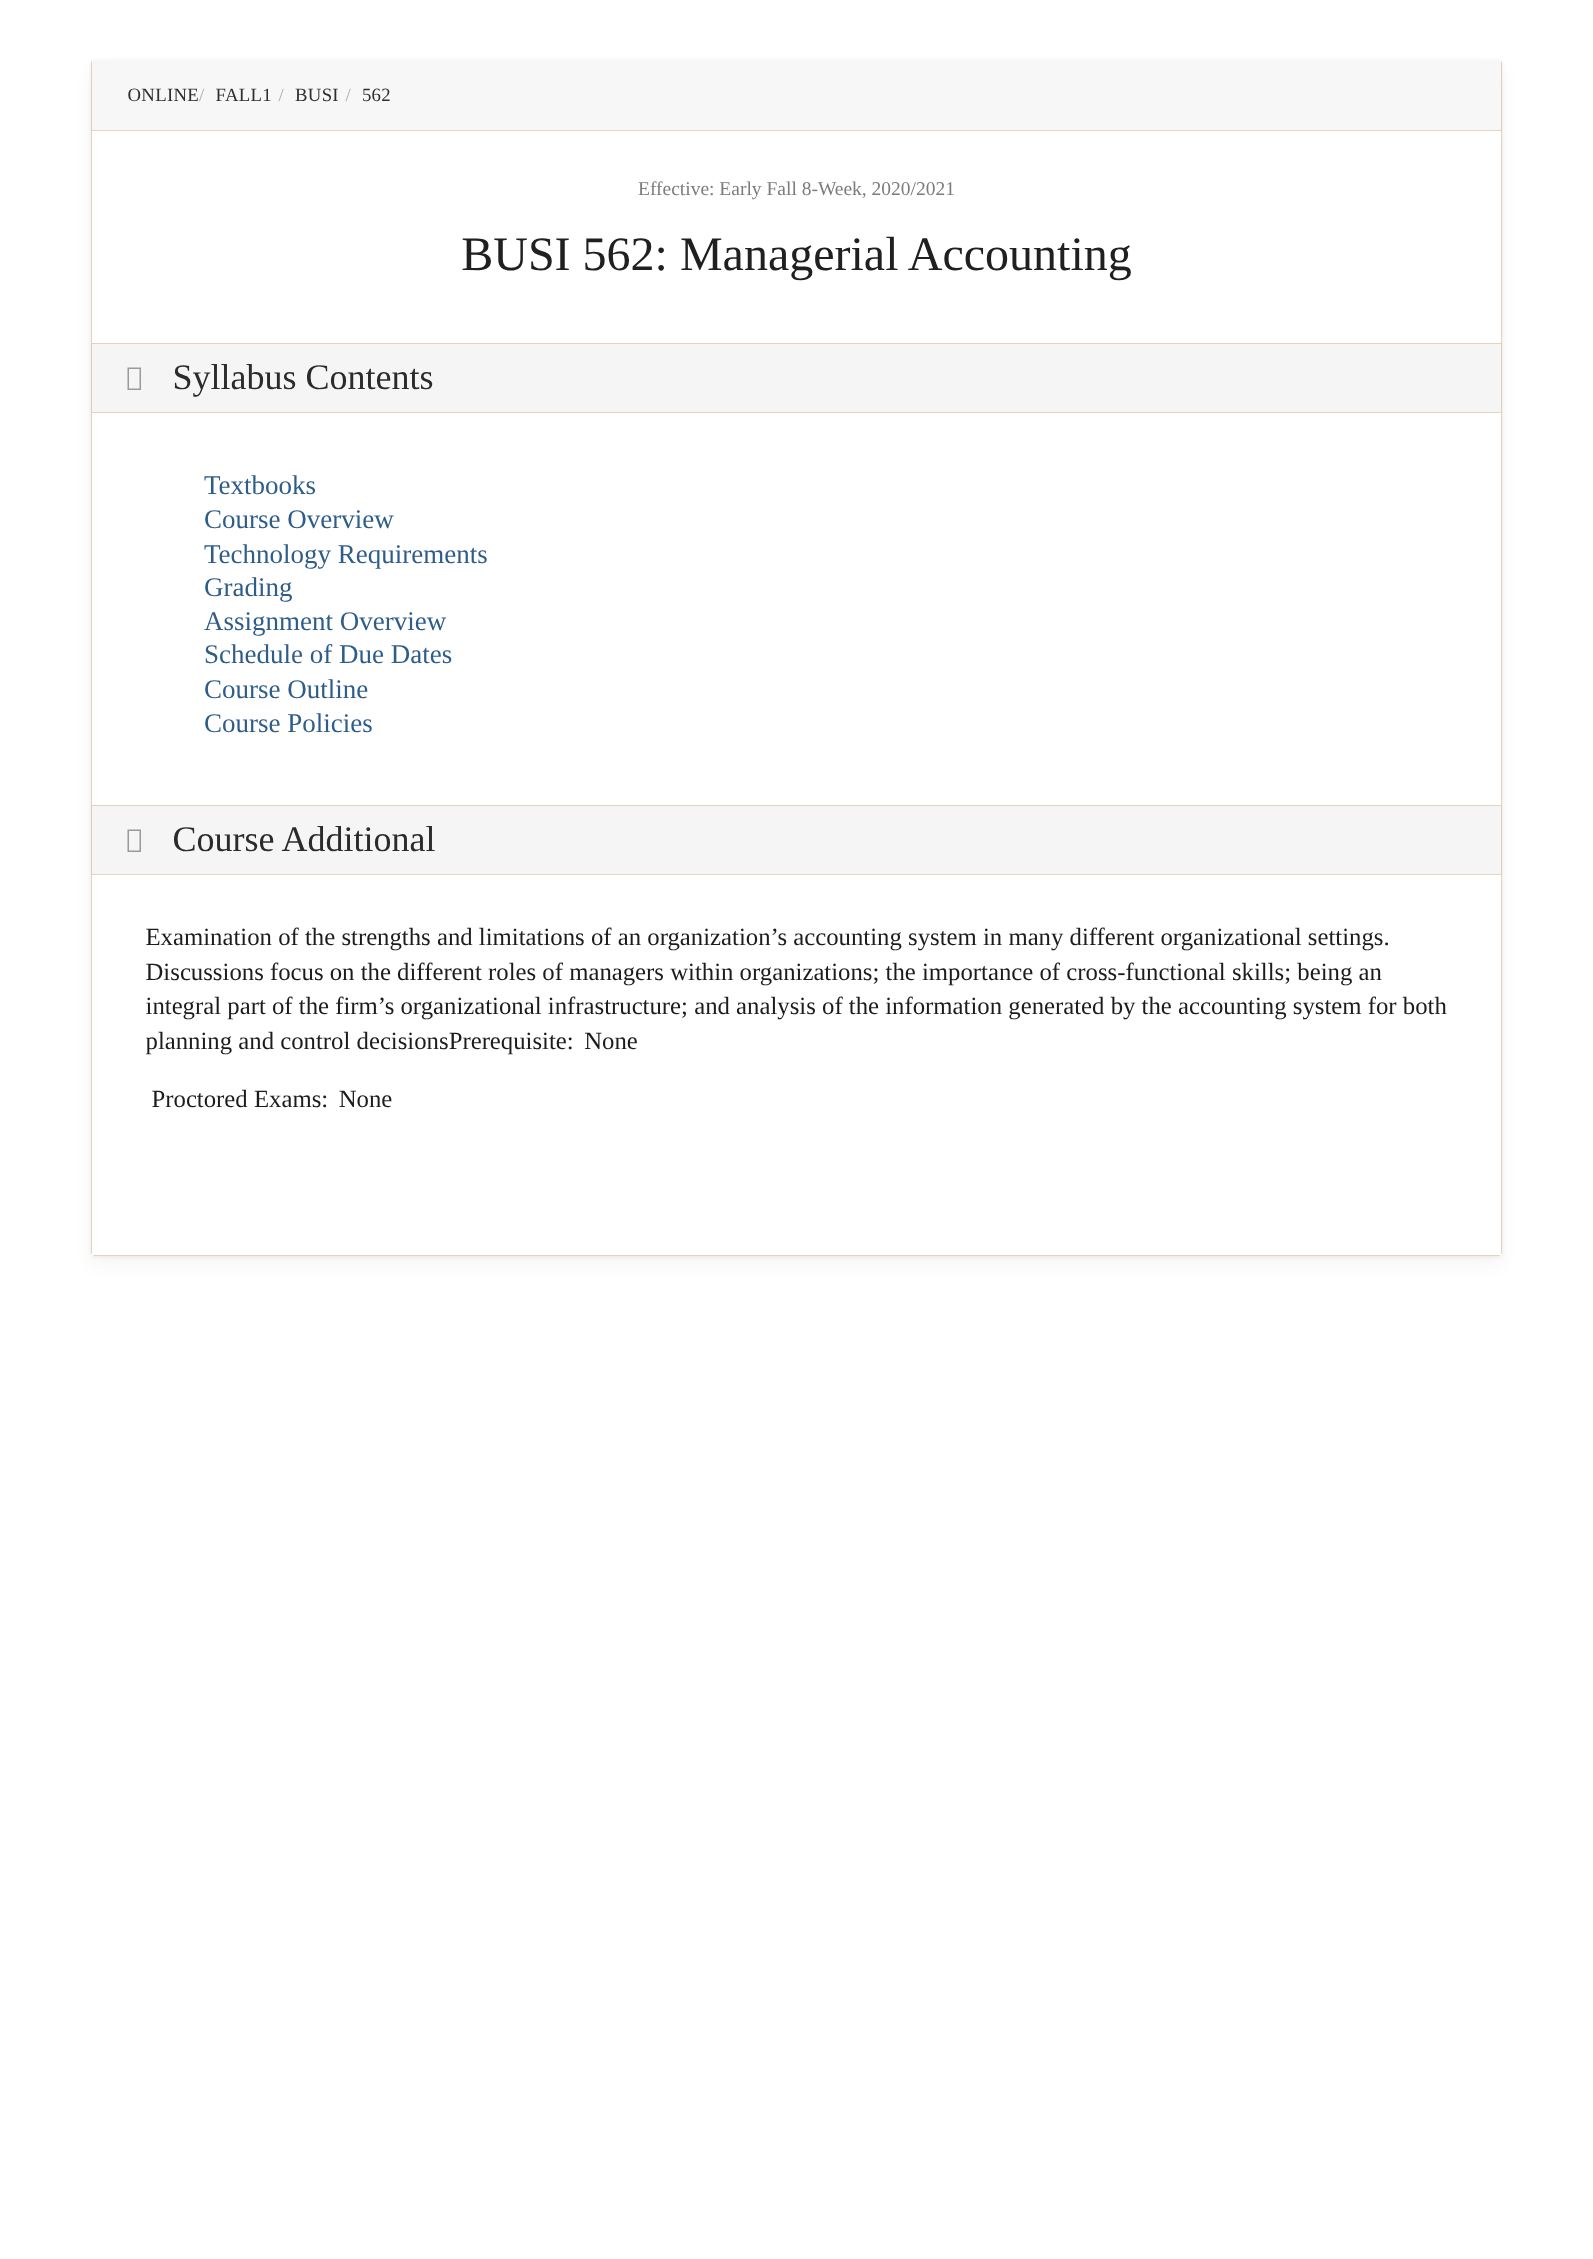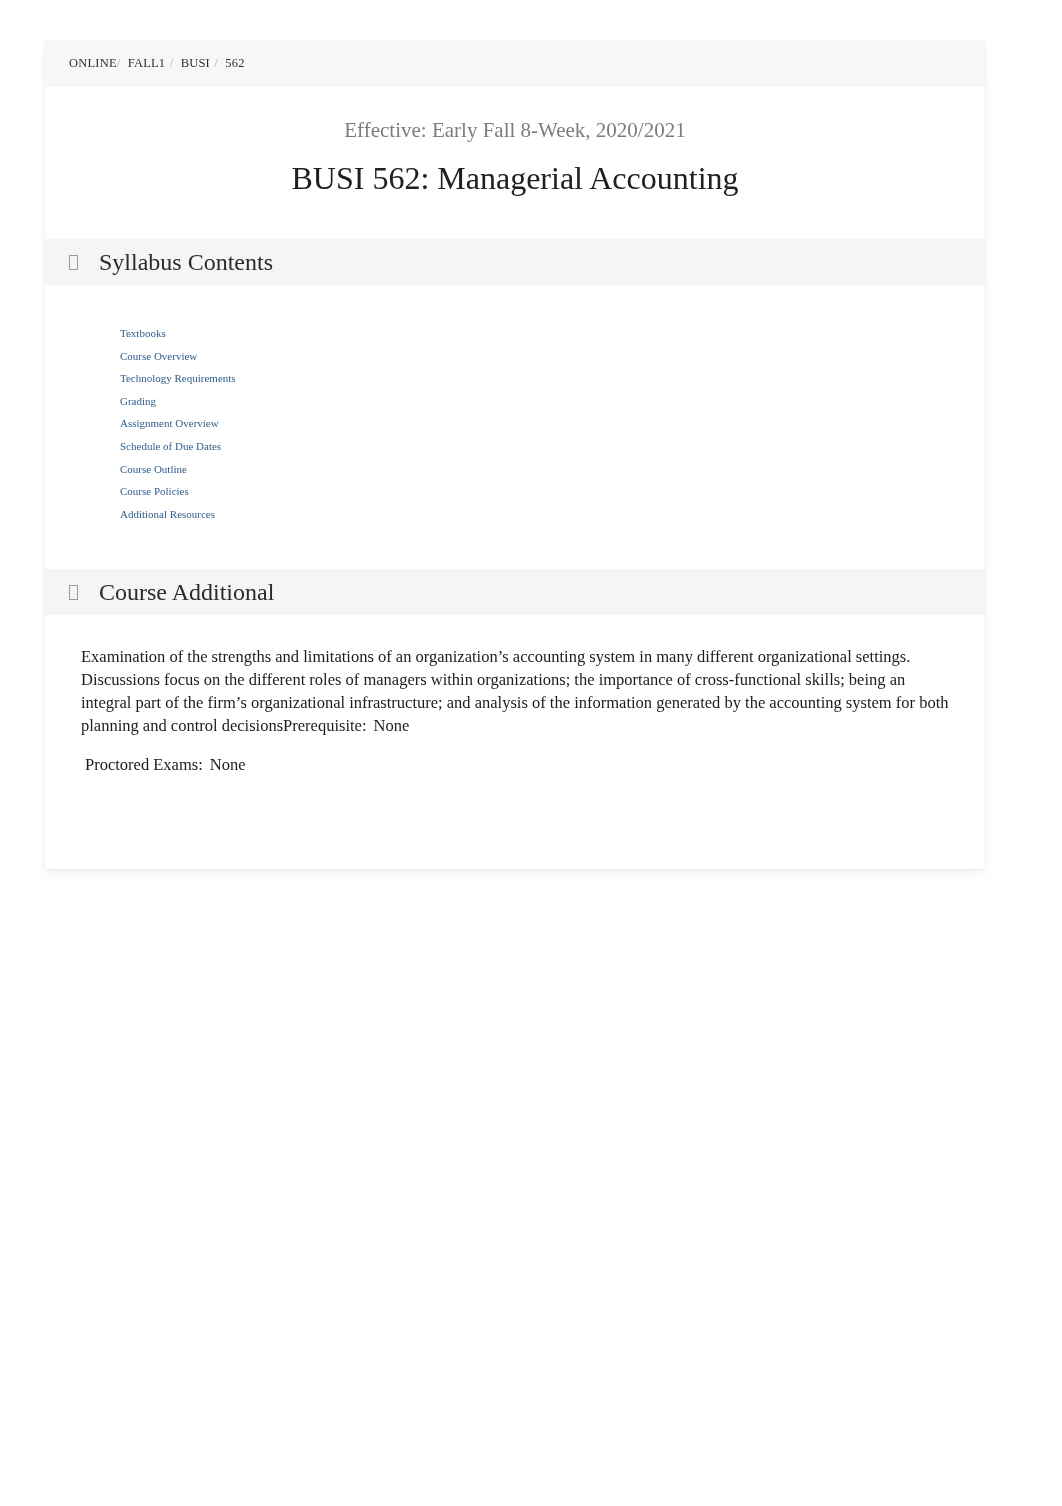--- a/index.html
+++ b/index.html
@@ -18,21 +18,21 @@
     position: relative;
     width: 1062px;
     height: 1506px;
     background: #ffffff;
     overflow: hidden;
   }
 
   
   .outer-card {
     position: absolute;
-    left: 45px;
+    left: 61px;
     top: 40px;
     width: 940px;
     background: #a16207;
     box-shadow: 0 1px 3px rgba(0,0,0,0.07),
                 0 6px 14px rgba(0,0,0,0.045);
     border-radius: 2px;
   }
 
   
   .breadcrumb-bar {
@@ -60,21 +60,21 @@
     padding-left: 0;
   }
 
   
   .title-block {
     padding: 31px 0 20px 0;
     text-align: center;
     background: #ffffff;
   }
   .effective {
-    font-size: 21px;
+    font-size: 13px;
     color: #7c7c7c;
     line-height: 1.2;
   }
   .course-title {
     margin-top: 16px;
     font-size: 32px;
     color: #202020;
     font-weight: normal;
     line-height: 1.2;
   }
@@ -107,21 +107,21 @@
   .contents-body {
     background: #ffffff;
     padding: 37px 0 44px 0;
   }
   .toc-list {
     margin: 0;
     padding: 0 0 0 75px;
     list-style: none;
   }
   .toc-item {
-    font-size: 11px;
+    font-size: 18px;
     line-height: 22.6px;
     color: #2f5d8a;
     white-space: nowrap;
   }
 
   
   .desc-body {
     background: #ffffff;
     padding: 18px 24px 0 24px;
     min-height: 254px;
@@ -177,21 +177,20 @@
     <div class="contents-body">
       <ul class="toc-list">
         <li class="toc-item">Textbooks</li>
         <li class="toc-item">Course Overview</li>
         <li class="toc-item">Technology Requirements</li>
         <li class="toc-item">Grading</li>
         <li class="toc-item">Assignment Overview</li>
         <li class="toc-item">Schedule of Due Dates</li>
         <li class="toc-item">Course Outline</li>
         <li class="toc-item">Course Policies</li>
-        <li class="toc-item">Additional Resources</li>
       </ul>
     </div>
 
     <div class="section-header">
       <span class="section-icon"></span>
       <span class="section-title">Course Additional</span>
     </div>
 
     <div class="desc-body">
       <p class="desc-text"><span>Examination of the strengths and limitations of an organization’s accounting system in many different organizational settings. Discussions focus on the different roles of managers within organizations; the importance of cross-functional skills; being an integral part of the firm’s organizational infrastructure; and analysis of the information generated by the accounting system for both planning and control decisions</span><span>Prerequisite:</span><span class="nbsp-gap"></span><span>None</span></p>

